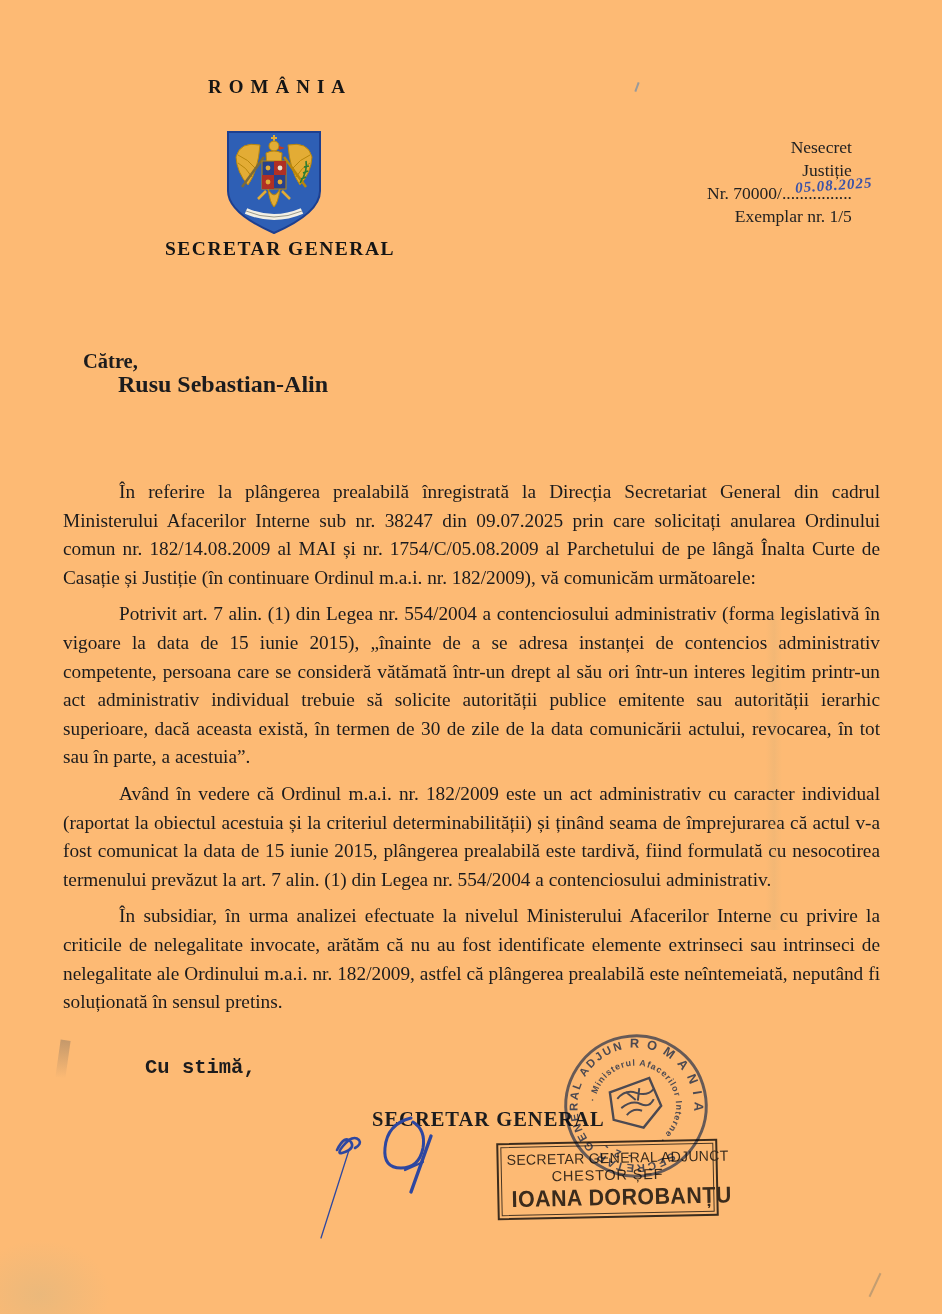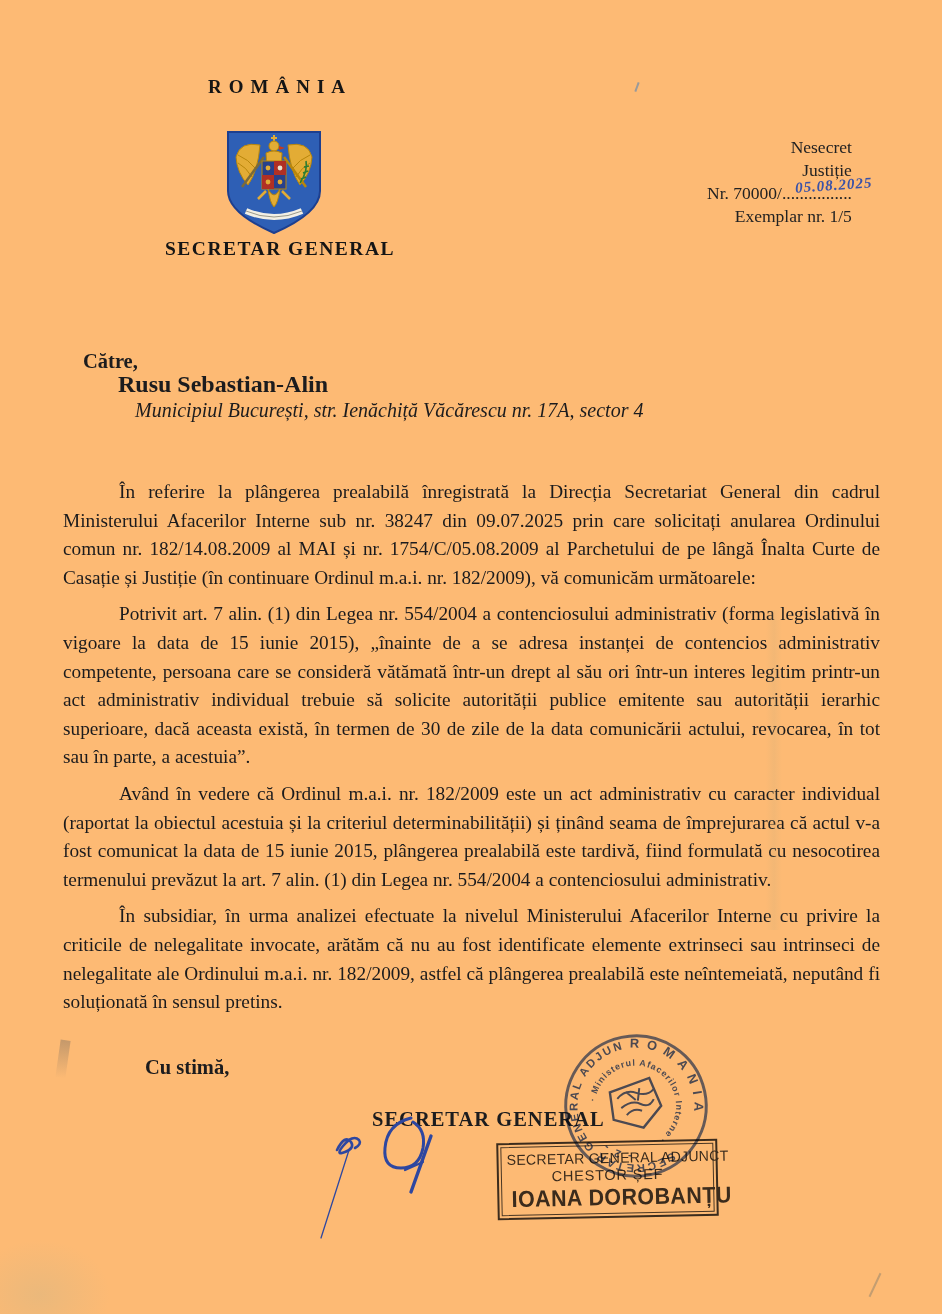--- a/index.html
+++ b/index.html
@@ -25,21 +25,21 @@
   .nr-line{position:relative;}
   
   .salutation{left:83px;top:318px;font-weight:bold;font-size:20.5px;margin-top:32px;}
   .rec-name{left:118px;top:371px;font-weight:bold;font-size:24px;}
   .rec-addr{left:135px;top:399px;font-style:italic;font-size:20px;}
   
   .body{left:63px;top:478px;width:817px;font-size:19.3px;line-height:28.6px;text-align:justify;color:#1b1b1d;}
   .body p{margin:0 0 8px 0;text-indent:56px;}
   .it{}
   
-  .closing{left:145px;top:1056px;font-weight:bold;font-size:20.5px;}
+  .closing{left:145px;top:1056px;font-weight:bold;font-size:20.5px;font-family:Liberation Mono, monospace;}
   .sig-title{left:0px;top:1108px;width:942px;}
   .sig-title span{position:absolute;left:372px;font-weight:bold;font-size:20.5px;letter-spacing:1px;white-space:nowrap;}
   
   .round-stamp{left:552px;top:1022px;width:168px;height:168px;transform:rotate(-12deg);mix-blend-mode:multiply;opacity:.92;}
   .rect-stamp{
     left:497px;top:1141px;width:213px;transform:rotate(-1.2deg);
     border:2.5px solid #3c3c3e;padding:2px;background:rgba(255,255,255,0);
     mix-blend-mode:multiply;
   }
   .rect-stamp-inner{
@@ -108,21 +108,20 @@
     <div>Justiție</div>
     <div class="nr-line">
       <span>Nr. 70000/</span><span>................</span>
       <span class="hand-date">05.08.2025</span>
     </div>
     <div>Exemplar nr. 1/5</div>
   </div>
 
   <div class="abs salutation">Către,</div>
   <div class="abs rec-name">Rusu Sebastian-Alin</div>
-  <div class="abs rec-addr">Municipiul București, str. Ienăchiță Văcărescu nr. 17A, sector 4</div>
 
   <div class="abs body">
     <p><span>În referire la plângerea prealabilă înregistrată la Direcția Secretariat General din cadrul Ministerului Afacerilor Interne sub nr. 38247 din 09.07.2025 prin care solicitați anularea Ordinului comun nr. 182/14.08.2009 al MAI și nr. 1754/C/05.08.2009 al Parchetului de pe lângă Înalta Curte de Casație și Justiție (în continuare Ordinul m.a.i. nr. 182/2009), vă comunicăm următoarele:</span></p>
     <p><span>Potrivit art. 7 alin. (1) din Legea nr. 554/2004 </span><span class="it">a contenciosului administrativ</span><span> (forma legislativă în vigoare la data de 15 iunie 2015), „înainte de a se adresa instanței de contencios administrativ competente, persoana care se consideră vătămată într-un drept al său ori într-un interes legitim printr-un act administrativ individual trebuie să solicite autorității publice emitente sau autorității ierarhic superioare, dacă aceasta există, în termen de 30 de zile de la data comunicării actului, revocarea, în tot sau în parte, a acestuia”.</span></p>
     <p><span>Având în vedere că Ordinul m.a.i. nr. 182/2009 este un act administrativ cu caracter individual (raportat la obiectul acestuia și la criteriul determinabilității) și ținând seama de împrejurarea că actul v-a fost comunicat la data de 15 iunie 2015, plângerea prealabilă este tardivă, fiind formulată cu nesocotirea termenului prevăzut la art. 7 alin. (1) din Legea nr. 554/2004 </span><span class="it">a contenciosului administrativ</span><span>.</span></p>
     <p><span>În subsidiar, în urma analizei efectuate la nivelul Ministerului Afacerilor Interne cu privire la criticile de nelegalitate invocate, arătăm că nu au fost identificate elemente extrinseci sau intrinseci de nelegalitate ale Ordinului m.a.i. nr. 182/2009, astfel că plângerea prealabilă este neîntemeiată, neputând fi soluționată în sensul pretins.</span></p>
   </div>
 
   <div class="abs closing">Cu stimă,</div>
   <div class="abs sig-title">

